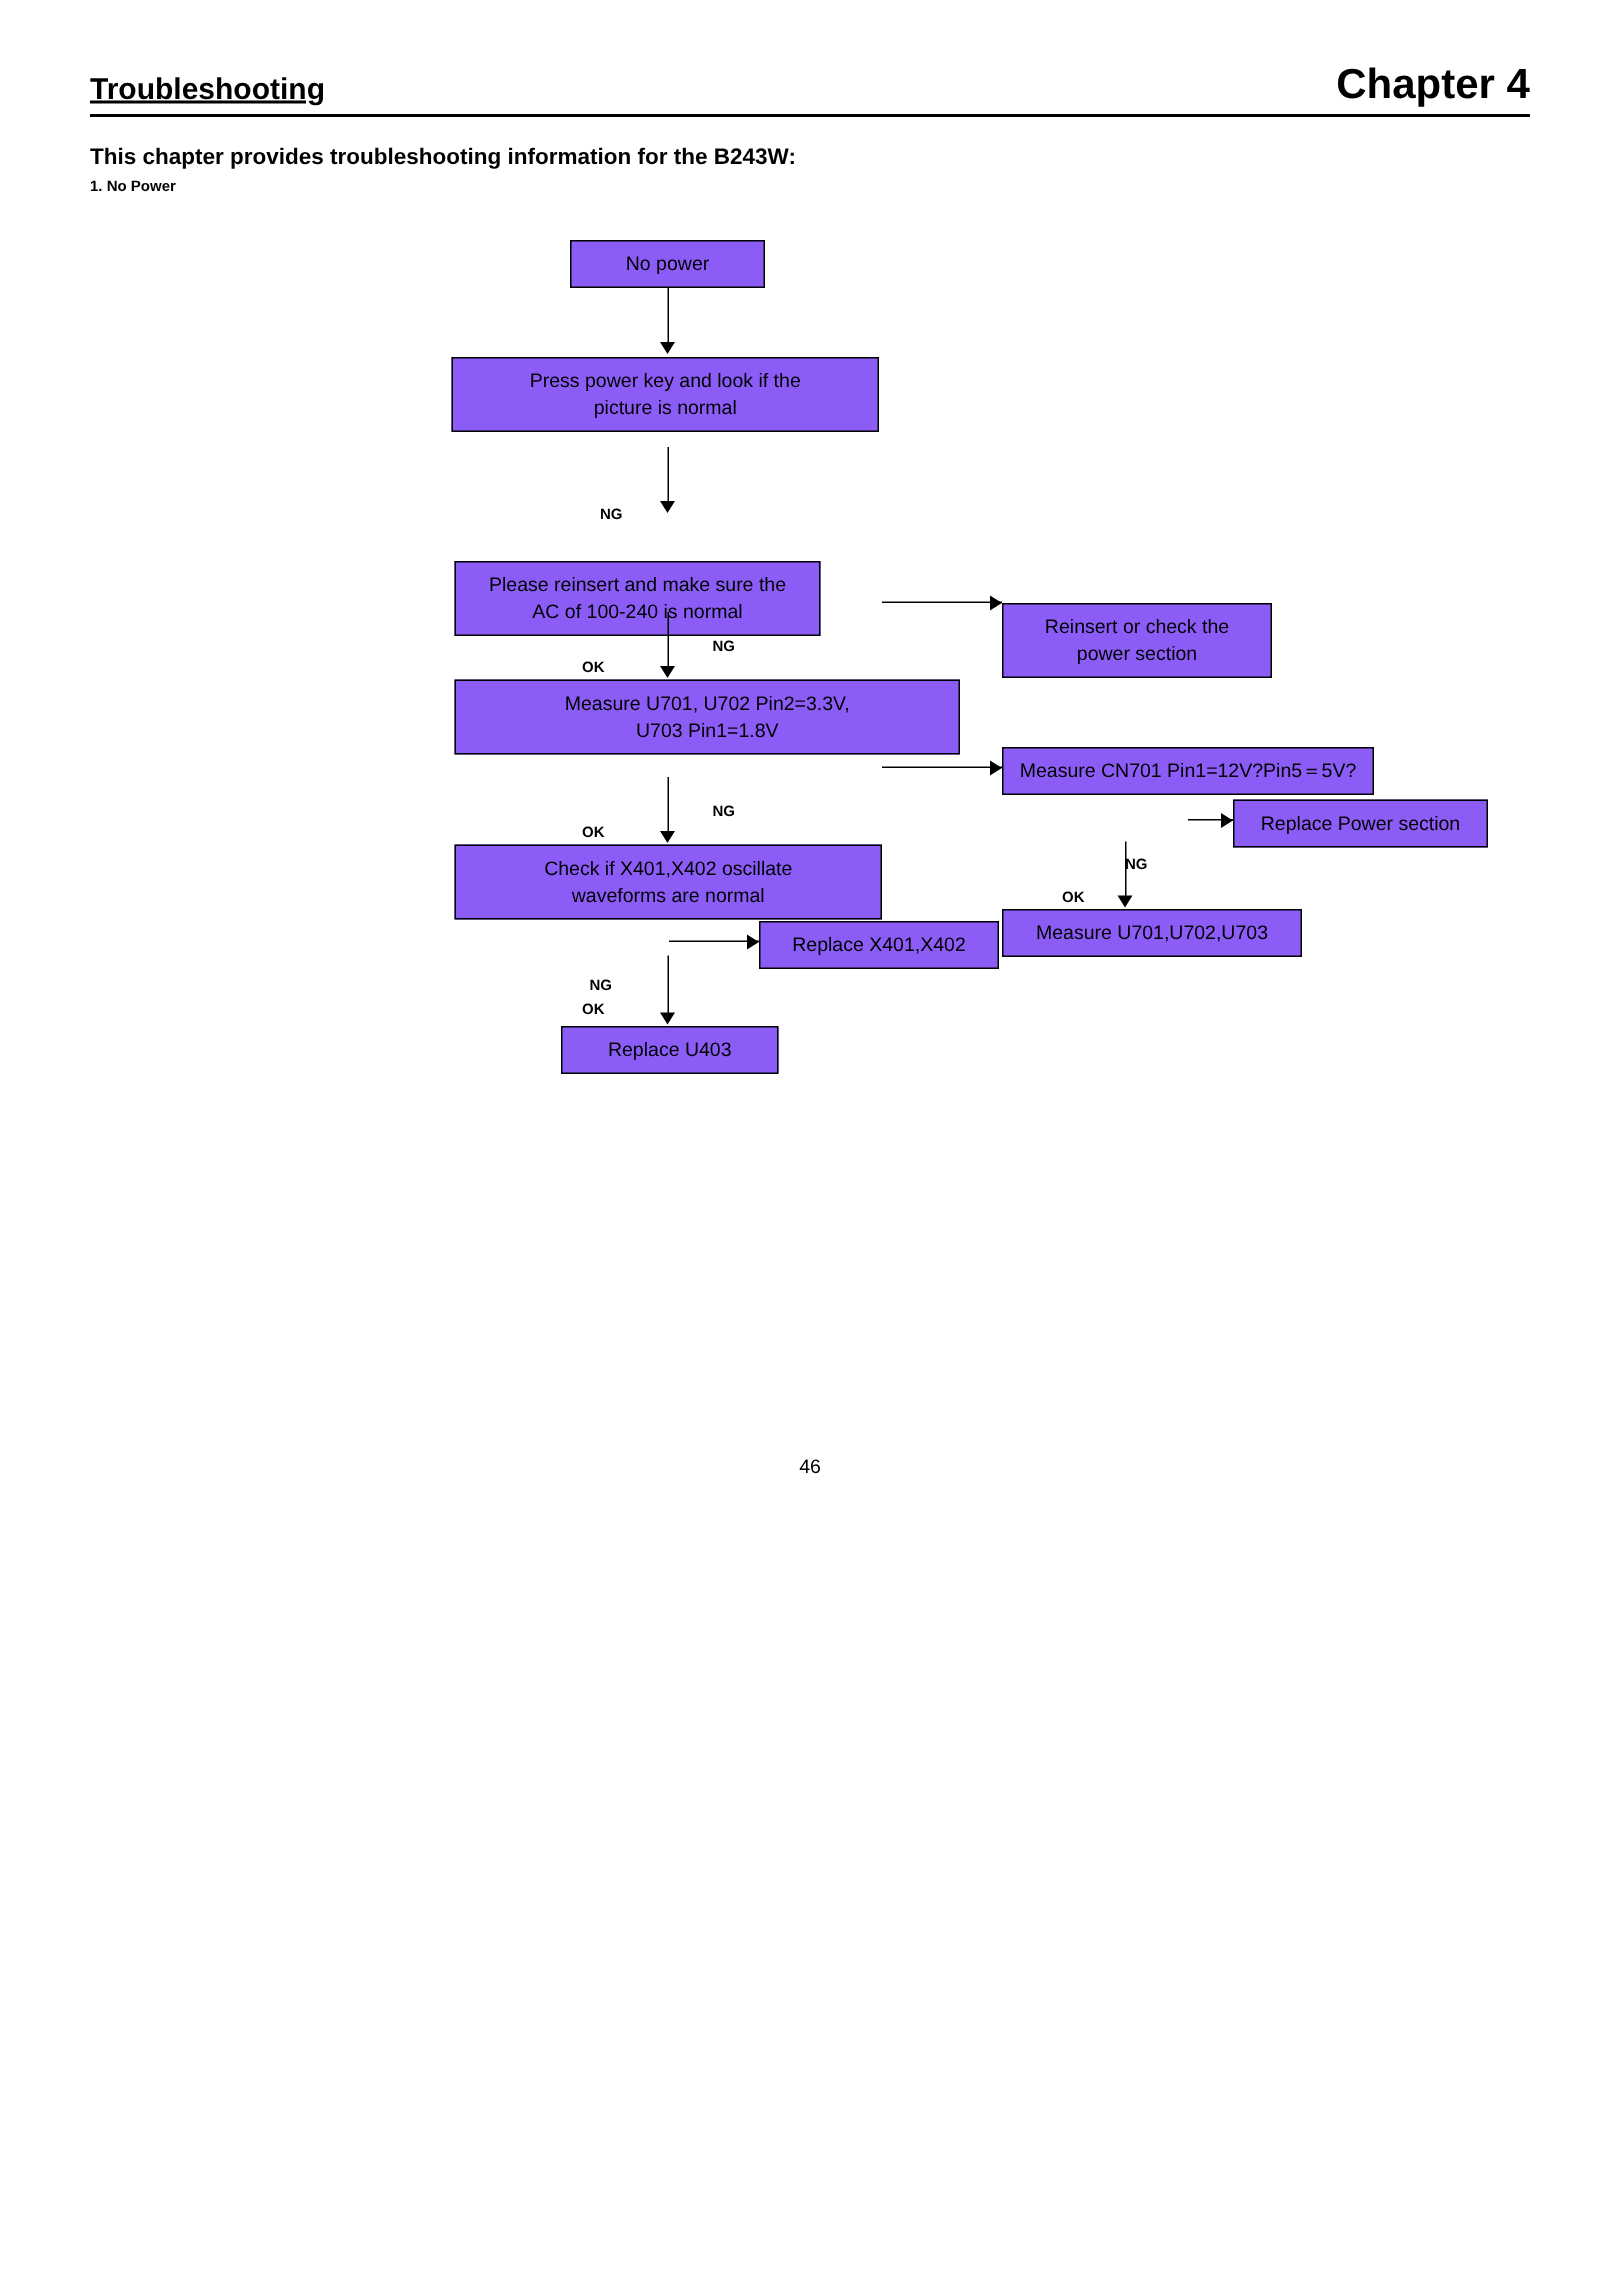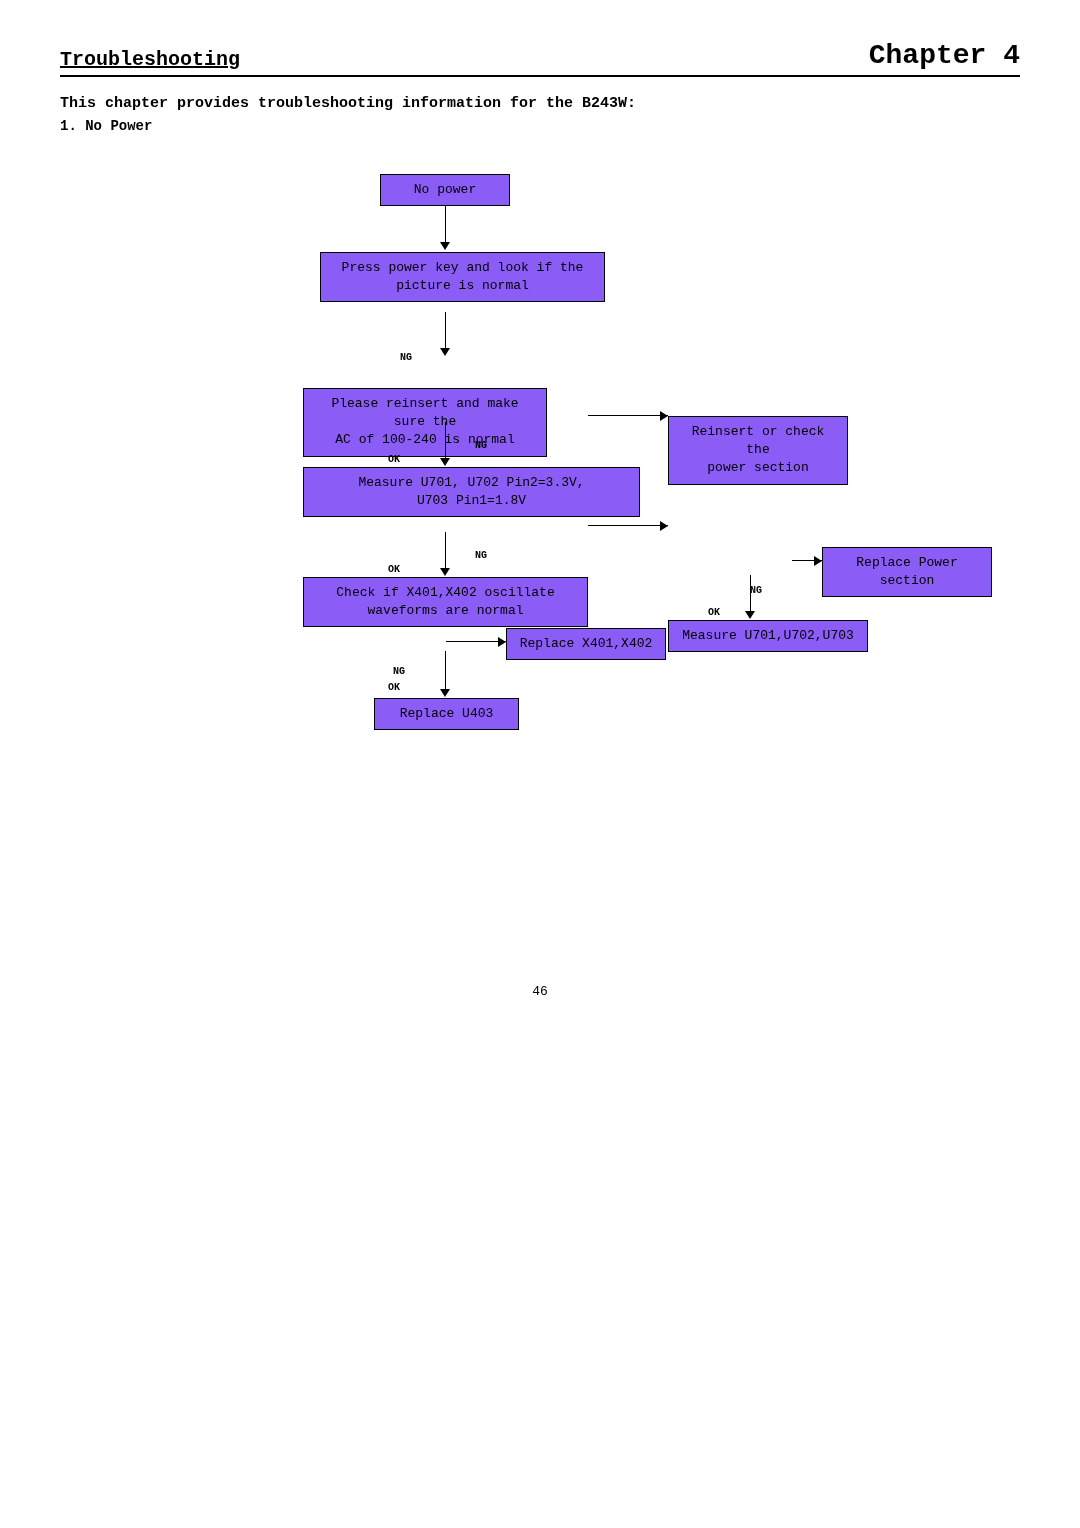--- a/index.html
+++ b/index.html
@@ -1,15 +1,15 @@
 <!DOCTYPE html>
 <html><head>
   <meta charset="utf-8">
   <style>
-    * { box-sizing: border-box; margin: 0; padding: 0; font-family: Liberation Mono, monospace; }
+    * { box-sizing: border-box; margin: 0; padding: 0; }
     body {
       background: #fff;
       font-family: Arial, sans-serif;
       font-size: 14px;
       color: #000;
       width: 1080px;
       min-height: 1528px;
       padding: 40px 60px;
     }
     .header {
@@ -28,23 +28,23 @@
     .header-right {
       font-size: 28px;
       font-weight: bold;
     }
     .subtitle {
       font-size: 15px;
       font-weight: bold;
       margin-bottom: 6px;
     }
     .section-title {
-      font-size: 14px;
-      font-weight: bold;
-      margin-bottom: 30px;
+      font-size: 10px;
+      font-weight: bold;
+      margin-bottom: 20px;
     }
     .flowchart {
       position: relative;
       width: 900px;
       margin: 0 auto;
       height: 780px;
     }
     .box {
       position: absolute;
       border: 1px solid #000;
@@ -103,21 +103,21 @@
 <div class="subtitle">This chapter provides troubleshooting information for the B243W:</div>
 <div class="section-title">1. No Power</div>
 
 <div class="flowchart">
 
   <div class="box" style="left:290px; top:10px; width:130px;">No power</div>
 
   <div class="line-v" style="left:355px; top:42px; height:38px;"></div>
   <div class="arrowhead-down" style="left:350px; top:78px;"></div>
 
-  <div class="box" style="left:230px; top:88px; width:285px;">
+  <div class="box" style="left:211px; top:88px; width:285px;">
     <span style="white-space:pre-line;">Press power key and look if the
 picture is normal</span>
   </div>
 
   <div class="label" style="left:310px; top:160px; font-weight:bold;">NG</div>
 
   <div class="line-v" style="left:355px; top:148px; height:38px;"></div>
   <div class="arrowhead-down" style="left:350px; top:184px;"></div>
 
   <div class="box" style="left:213px; top:193px; width:244px;margin-top:31px;">
@@ -141,20 +141,23 @@
 
   <div class="box" style="left:213px; top:303px; width:337px;">
     <span style="white-space:pre-line;">Measure U701, U702 Pin2=3.3V,
 U703 Pin1=1.8V</span>
   </div>
 
   <div class="label" style="left:385px; top:358px; font-weight:bold;">NG</div>
   <div class="line-h" style="left:498px; top:361px; width:80px;"></div>
   <div class="arrowhead-right" style="left:570px; top:357px;"></div>
 
+  <div class="box" style="left:578px; top:348px; width:248px;">
+    <span>Measure CN701 Pin1=12V?Pin5＝5V?</span>
+  </div>
 
   <div class="label" style="left:298px; top:372px; font-weight:bold;">OK</div>
   <div class="line-v" style="left:355px; top:368px; height:38px;"></div>
   <div class="arrowhead-down" style="left:350px; top:404px;"></div>
 
   <div class="box" style="left:213px; top:413px; width:285px;">
     <span style="white-space:pre-line;">Check if X401,X402 oscillate
 waveforms are normal</span>
   </div>
 

